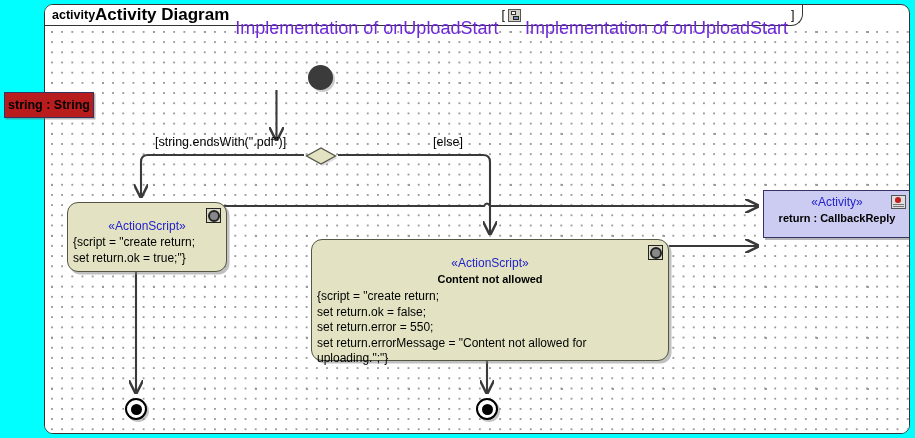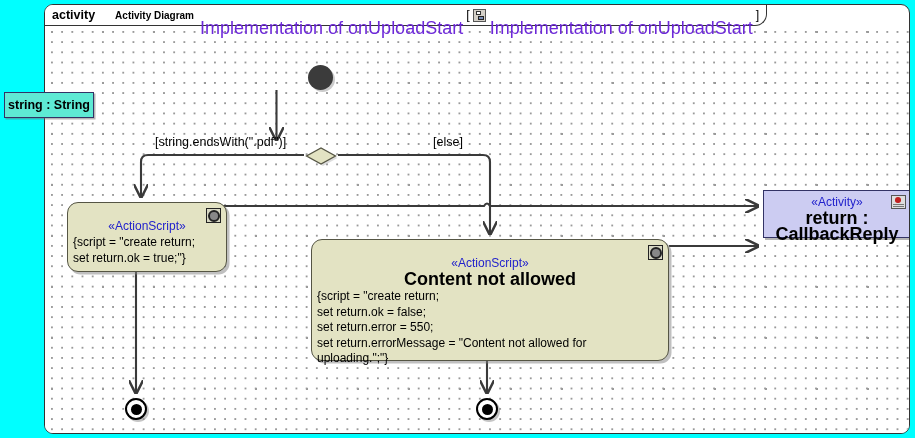--- a/index.html
+++ b/index.html
@@ -46,21 +46,21 @@
     display:flex; align-items:center;
     background:#ffffff;
     border-bottom:1.5px solid #333333;
     border-right:1.5px solid #333333;
     border-bottom-right-radius:12px;
     box-sizing:border-box;
     z-index:5;
     white-space:nowrap;
   }
   .hd-kw{ font-weight:bold; font-size:12.5px; color:#000; }
-  .hd-kw2{ font-weight:bold; font-size:10px; color:#000; margin-left:20px;}
+  .hd-kw2{ font-weight:bold; font-size:17px; color:#000; margin-left:0;}
   .hd-txt{ font-size:18px; color:#6d28d9; margin-left:6px;margin-top:27px; }
   .hd-br{ font-size:12.5px; color:#000; margin-left:3px; }
 
   
   .hdr-icon{
     display:inline-block;
     width:13px;height:13px;
     margin:0 3px 0 3px;
     position:relative;
     border:1px solid #555;
@@ -87,21 +87,21 @@
     border:1.3px solid #333366;
     box-shadow:2px 2px 0 rgba(120,120,120,.55);
     box-sizing:border-box;
   }
 
   
   #string-node{
     position:absolute;
     left:4px; top:92px;
     width:90px; height:26px;
-    background:#5eead4;
+    background:#b91c1c;
     border:1.3px solid #333366;
     display:flex;align-items:center;justify-content:center;
     font-weight:bold;font-size:12.5px;color:#000;
     z-index:9;
     box-sizing:border-box;
     box-shadow:1.5px 1.5px 0 rgba(110,110,110,.5);
   }
 
   
   #java-node{
@@ -114,21 +114,21 @@
   }
   .stereo{
     text-align:center;
     font-size:12px;
     color:#2222cc;
     line-height:14px;
   }
   .nname{
     text-align:center;
     font-weight:bold;
-    font-size:18px;
+    font-size:11px;
     color:#000;
     line-height:16px;
     margin-top:1px;
   }
   
   .java-icon{
     position:absolute; right:4px; top:4px;
     width:15px;height:14px;
     border:1px solid #555; background:#dedede;
     box-sizing:border-box;

